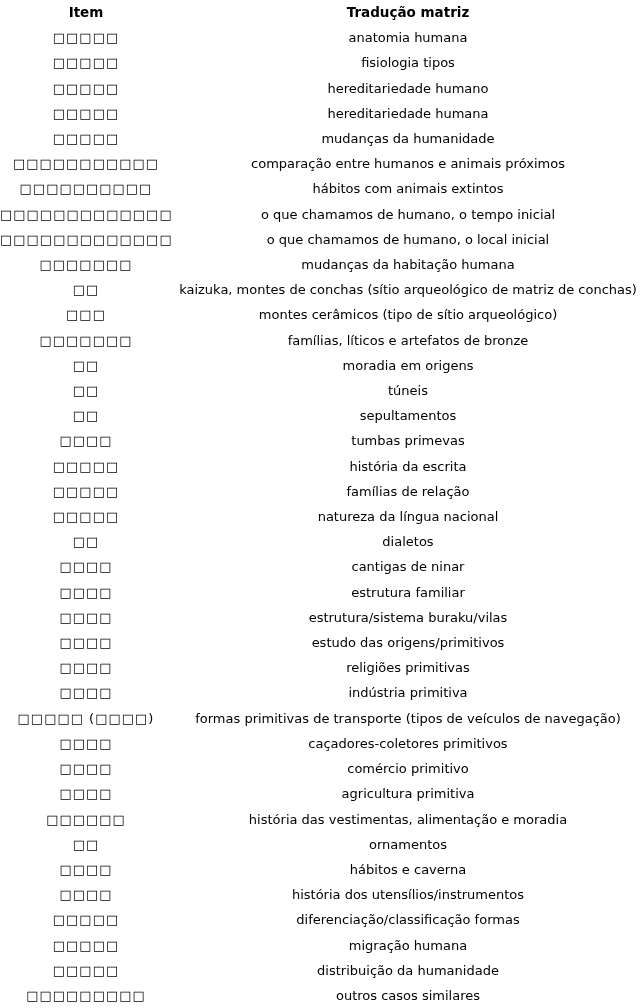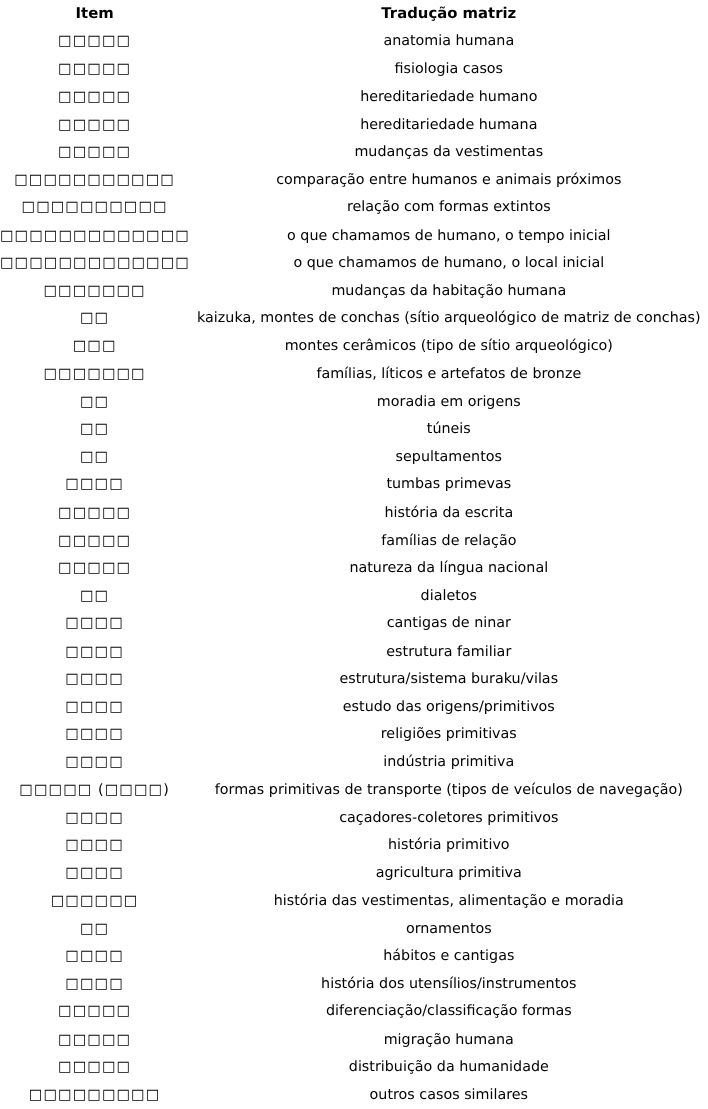--- a/index.html
+++ b/index.html
@@ -58,41 +58,41 @@
       <th>Tradução matriz</th>
     </tr>
   </thead>
   <tbody id="table-body">
       <tr>
         <td class="item-cell">□□□□□</td>
         <td class="translation-cell">anatomia humana</td>
       </tr>
       <tr>
         <td class="item-cell">□□□□□</td>
-        <td class="translation-cell">fisiologia casos</td>
+        <td class="translation-cell">fisiologia tipos</td>
       </tr>
       <tr>
         <td class="item-cell">□□□□□</td>
         <td class="translation-cell">hereditariedade humano</td>
       </tr>
       <tr>
         <td class="item-cell">□□□□□</td>
         <td class="translation-cell">hereditariedade humana</td>
       </tr>
       <tr>
         <td class="item-cell">□□□□□</td>
-        <td class="translation-cell">mudanças da vestimentas</td>
+        <td class="translation-cell">mudanças da humanidade</td>
       </tr>
       <tr>
         <td class="item-cell">□□□□□□□□□□□</td>
         <td class="translation-cell">comparação entre humanos e animais próximos</td>
       </tr>
       <tr>
         <td class="item-cell">□□□□□□□□□□</td>
-        <td class="translation-cell">relação com formas extintos</td>
+        <td class="translation-cell">hábitos com animais extintos</td>
       </tr>
       <tr>
         <td class="item-cell">□□□□□□□□□□□□□□</td>
         <td class="translation-cell">o que chamamos de humano, o tempo inicial</td>
       </tr>
       <tr>
         <td class="item-cell">□□□□□□□□□□□□□□</td>
         <td class="translation-cell">o que chamamos de humano, o local inicial</td>
       </tr>
       <tr>
@@ -170,37 +170,37 @@
       <tr>
         <td class="item-cell">□□□□□ (□□□□)</td>
         <td class="translation-cell">formas primitivas de transporte (tipos de veículos de navegação)</td>
       </tr>
       <tr>
         <td class="item-cell">□□□□</td>
         <td class="translation-cell">caçadores-coletores primitivos</td>
       </tr>
       <tr>
         <td class="item-cell">□□□□</td>
-        <td class="translation-cell">história primitivo</td>
+        <td class="translation-cell">comércio primitivo</td>
       </tr>
       <tr>
         <td class="item-cell">□□□□</td>
         <td class="translation-cell">agricultura primitiva</td>
       </tr>
       <tr>
         <td class="item-cell">□□□□□□</td>
         <td class="translation-cell">história das vestimentas, alimentação e moradia</td>
       </tr>
       <tr>
         <td class="item-cell">□□</td>
         <td class="translation-cell">ornamentos</td>
       </tr>
       <tr>
         <td class="item-cell">□□□□</td>
-        <td class="translation-cell">hábitos e cantigas</td>
+        <td class="translation-cell">hábitos e caverna</td>
       </tr>
       <tr>
         <td class="item-cell">□□□□</td>
         <td class="translation-cell">história dos utensílios/instrumentos</td>
       </tr>
       <tr>
         <td class="item-cell">□□□□□</td>
         <td class="translation-cell">diferenciação/classificação formas</td>
       </tr>
       <tr>

